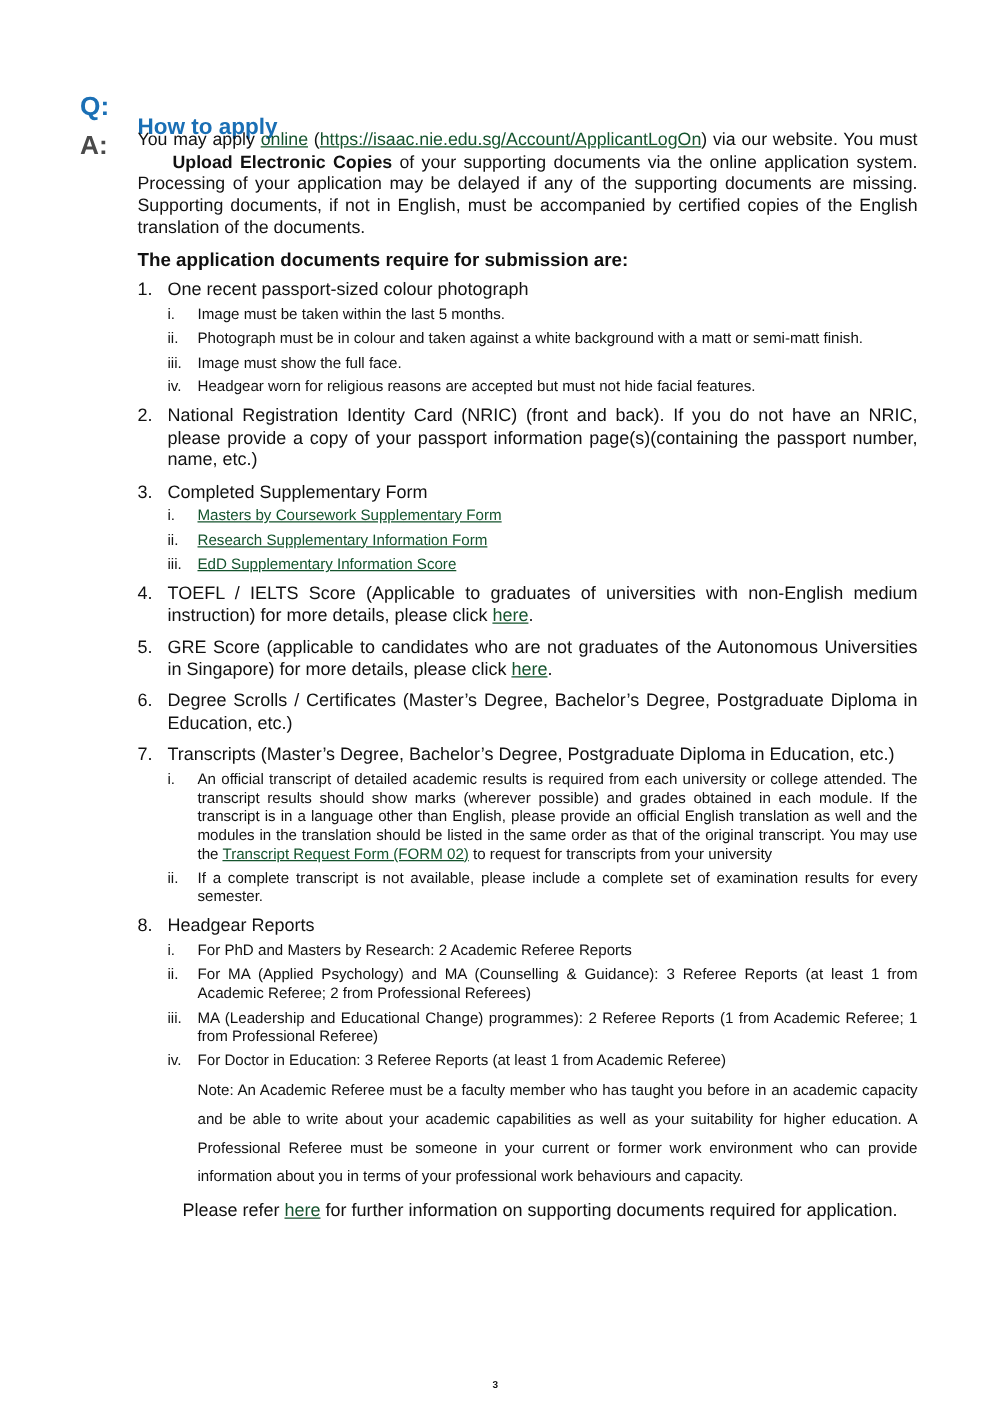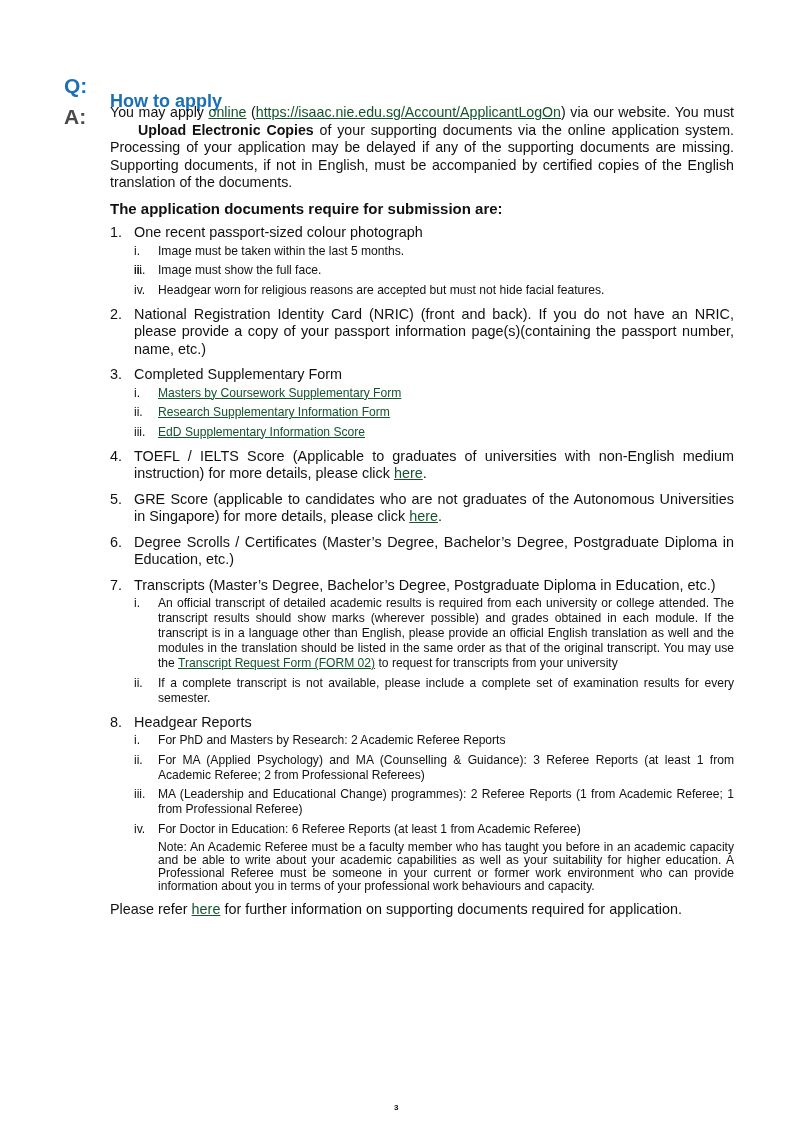--- a/index.html
+++ b/index.html
@@ -15,21 +15,21 @@
   .para { margin-bottom: 8px; }
   .bold { font-weight: bold; margin-left: 28px; }
   a, .link { color: #14532d; text-decoration: underline; }
   .heading { font-weight: bold; font-size: 15px; margin-bottom: 7px; }
   ol.main { list-style: none; margin: 0; padding: 0; }
   ol.main > li { position: relative; padding-left: 24px; font-size: 14.4px; line-height: 17.5px; margin-bottom: 8px; text-align: justify; }
   .num { position: absolute; left: 0; top: 0; }
   ol.sub { list-style: none; margin: 2px 0 0 0; padding: 0; }
   ol.sub > li { position: relative; padding-left: 24px; font-size: 12.1px; line-height: 15px; margin-bottom: 4.5px; text-align: justify; }
   .snum { position: absolute; left: 0; top: 0; }
-  .note { font-size: 12.1px; line-height: 13px; padding-left: 24px; text-align: justify; margin-top: 2px; }
+  .note { font-size: 12.1px; line-height: 23px; padding-left: 24px; text-align: justify; margin-top: 2px; }
   .page-num { position: absolute; left: 394px; top: 1103px; font-size: 8px; font-weight: bold; }
 </style>
 </head>
 <body>
 
 <div class="page">
   <div class="qa-label q-label">Q:</div>
   <div class="q-title">How to apply</div>
   <div class="qa-label a-label">A:</div>
 
@@ -37,21 +37,21 @@
     <p class="para"><span>You may apply </span><a>online</a><span> (</span><a>https://isaac.nie.edu.sg/Account/ApplicantLogOn</a><span>) via our website. You must </span><span class="bold">Upload Electronic Copies</span><span> of your supporting documents via the online application system. Processing of your application may be delayed if any of the supporting documents are missing. Supporting documents, if not in English, must be accompanied by certified copies of the English translation of the documents.</span></p>
 
     <p class="heading">The application documents require for submission are:</p>
 
     <ol class="main">
       <li>
         <span class="num">1.</span>
         <span>One recent passport-sized colour photograph</span>
         <ol class="sub">
           <li><span class="snum">i.</span><span>Image must be taken within the last 5 months.</span></li>
-          <li><span class="snum">ii.</span></li>
+          <li><span class="snum">ii.</span><span>Photograph must be in colour and taken against a white background with a matt or semi-matt finish.</span></li>
           <li><span class="snum">iii.</span><span>Image must show the full face.</span></li>
           <li><span class="snum">iv.</span><span>Headgear worn for religious reasons are accepted but must not hide facial features.</span></li>
         </ol>
       </li>
       <li>
         <span class="num">2.</span>
         <span>National Registration Identity Card (NRIC) (front and back). If you do not have an NRIC, please provide a copy of your passport information page(s)(containing the passport number, name, etc.)</span>
       </li>
       <li>
         <span class="num">3.</span>
@@ -82,23 +82,23 @@
           <li><span class="snum">ii.</span><span>If a complete transcript is not available, please include a complete set of examination results for every semester.</span></li>
         </ol>
       </li>
       <li>
         <span class="num">8.</span>
         <span>Headgear Reports</span>
         <ol class="sub">
           <li><span class="snum">i.</span><span>For PhD and Masters by Research: 2 Academic Referee Reports</span></li>
           <li><span class="snum">ii.</span><span>For MA (Applied Psychology) and MA (Counselling &amp; Guidance): 3 Referee Reports (at least 1 from Academic Referee; 2 from Professional Referees)</span></li>
           <li><span class="snum">iii.</span><span>MA (Leadership and Educational Change) programmes): 2 Referee Reports (1 from Academic Referee; 1 from Professional Referee)</span></li>
-          <li><span class="snum">iv.</span><span>For Doctor in Education: 6 Referee Reports (at least 1 from Academic Referee)</span></li>
+          <li><span class="snum">iv.</span><span>For Doctor in Education: 3 Referee Reports (at least 1 from Academic Referee)</span></li>
         </ol>
         <div class="note">Note: An Academic Referee must be a faculty member who has taught you before in an academic capacity and be able to write about your academic capabilities as well as your suitability for higher education. A Professional Referee must be someone in your current or former work environment who can provide information about you in terms of your professional work behaviours and capacity.</div>
       </li>
     </ol>
 
-    <p style="font-size:14.4px;"><span>Please refer </span><a>here</a><span> for further information on supporting documents required for application.</span></p>
+    <p style="font-size:14.4px;margin-left:36px;"><span>Please refer </span><a>here</a><span> for further information on supporting documents required for application.</span></p>
   </div>
 
   <div class="page-num">3</div>
 </div>
 
 </body></html>

